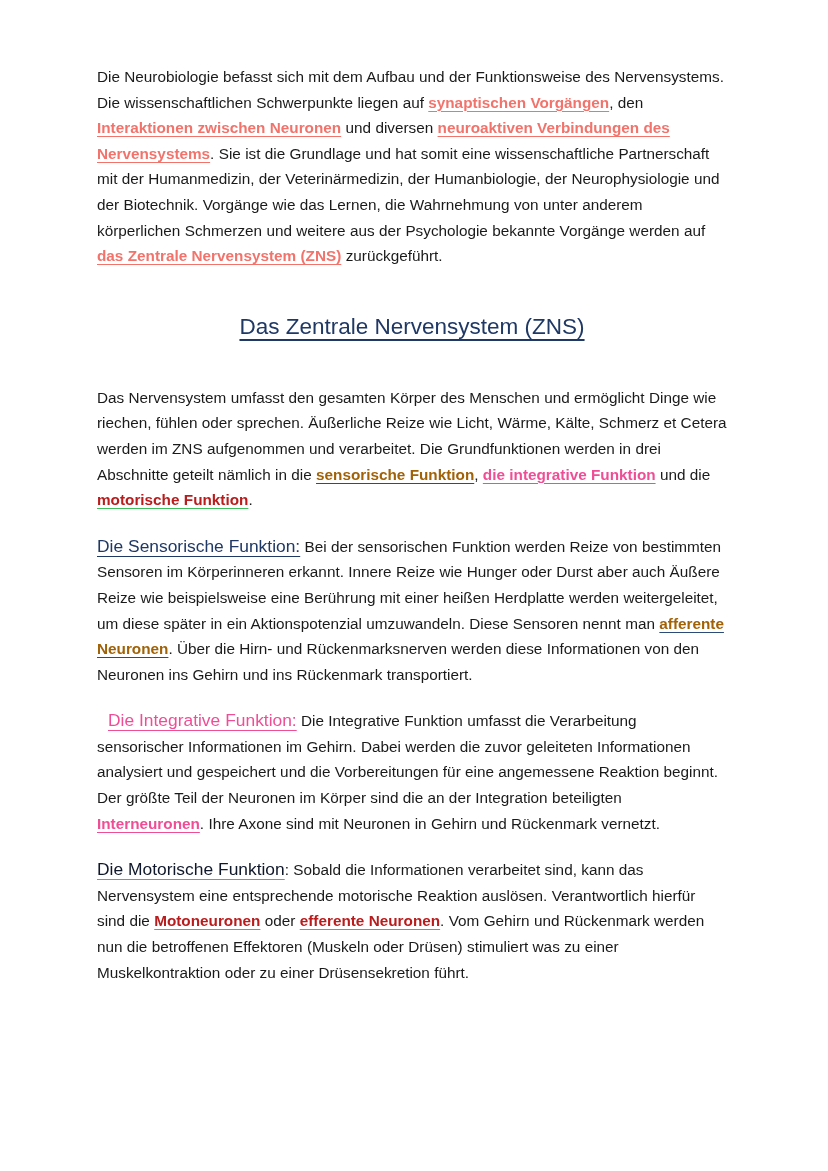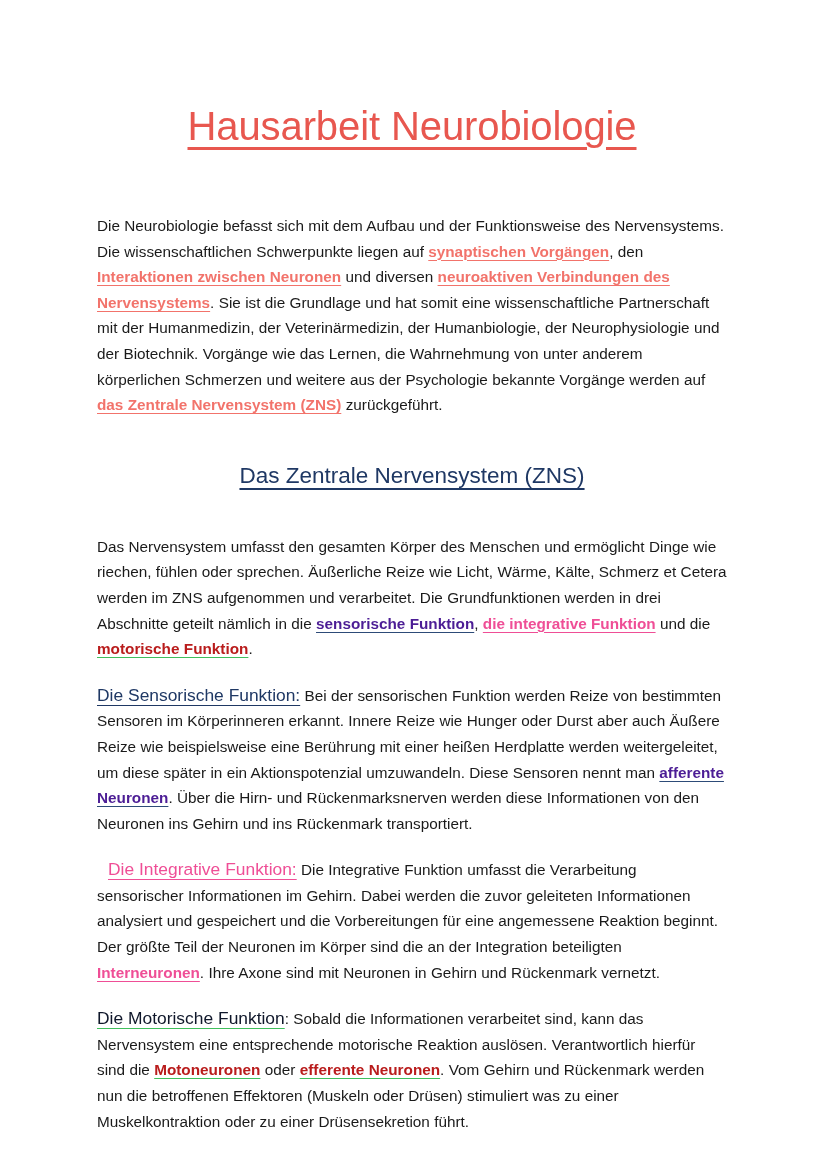--- a/index.html
+++ b/index.html
@@ -88,33 +88,30 @@
   .runhead.green { color: #0f172a; text-decoration-color: #3fbf5c; }
 
   
   .term {
     text-decoration: underline;
     text-underline-offset: 2.5px;
     text-decoration-thickness: 1.1px;
     font-weight: bold;
   }
   .term.red   { color: #f2736b; text-decoration-color: #f2736b; }
-  .term.navy  { color: #4c1d95; text-decoration-color: #2d4b78; }
+  .term.navy  { color: #a16207; text-decoration-color: #2d4b78; }
   .term.pink  { color: #ef4e96; text-decoration-color: #ef4e96; text-align: center; }
   .term.green { color: #b91c1c; text-decoration-color: #3fbf5c; }
 </style>
 </head>
 <body>
 
 <div class="page">
   <div class="content">
 
-    <h1 class="doc-title">
-      <span class="ttl">Hausarbeit Neurobiologie</span>
-    </h1>
 
     <div class="gap-intro"></div>
 
     <p class="body"><span>Die Neurobiologie befasst sich mit dem Aufbau und der Funktionsweise des Nervensystems. Die wissenschaftlichen Schwerpunkte liegen auf </span><span class="term red">synaptischen Vorgängen</span><span>, den </span><span class="term red">Interaktionen zwischen Neuronen</span><span> und diversen </span><span class="term red">neuroaktiven Verbindungen des Nervensystems</span><span>. Sie ist die Grundlage und hat somit eine wissenschaftliche Partnerschaft mit der Humanmedizin, der Veterinärmedizin, der Humanbiologie, der Neurophysiologie und der Biotechnik. Vorgänge wie das Lernen, die Wahrnehmung von unter anderem körperlichen Schmerzen und weitere aus der Psychologie bekannte Vorgänge werden auf </span><span class="term red">das Zentrale Nervensystem (ZNS)</span><span> zurückgeführt.</span></p>
 
     <div class="gap-after-intro"></div>
 
     <h2 class="section-h2">
       <span class="ttl">Das Zentrale Nervensystem (ZNS)</span>
     </h2>

